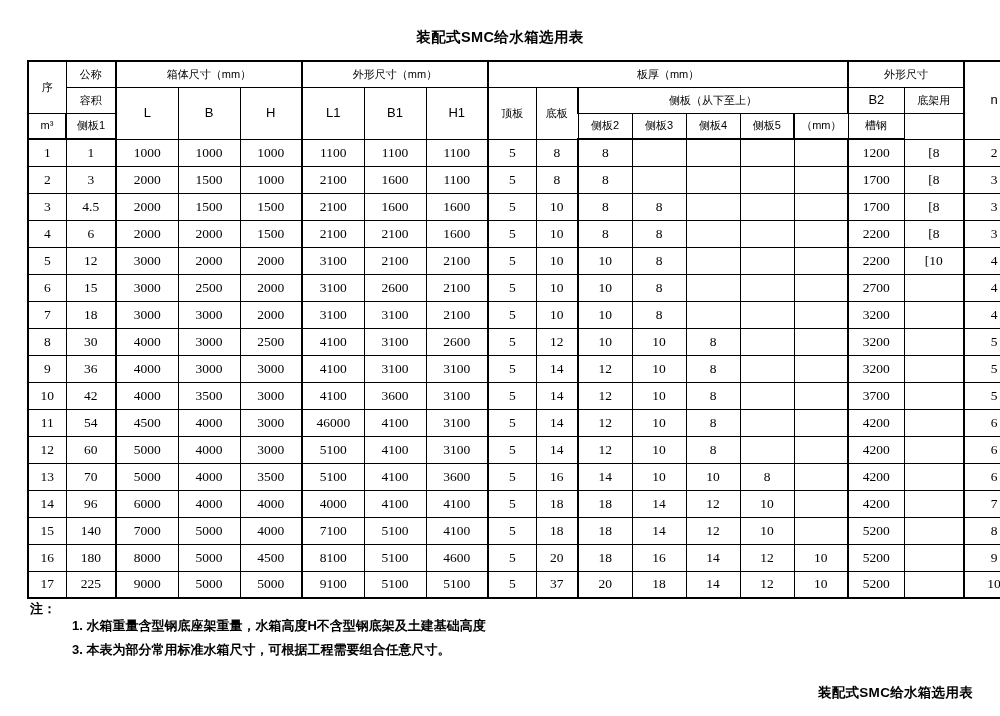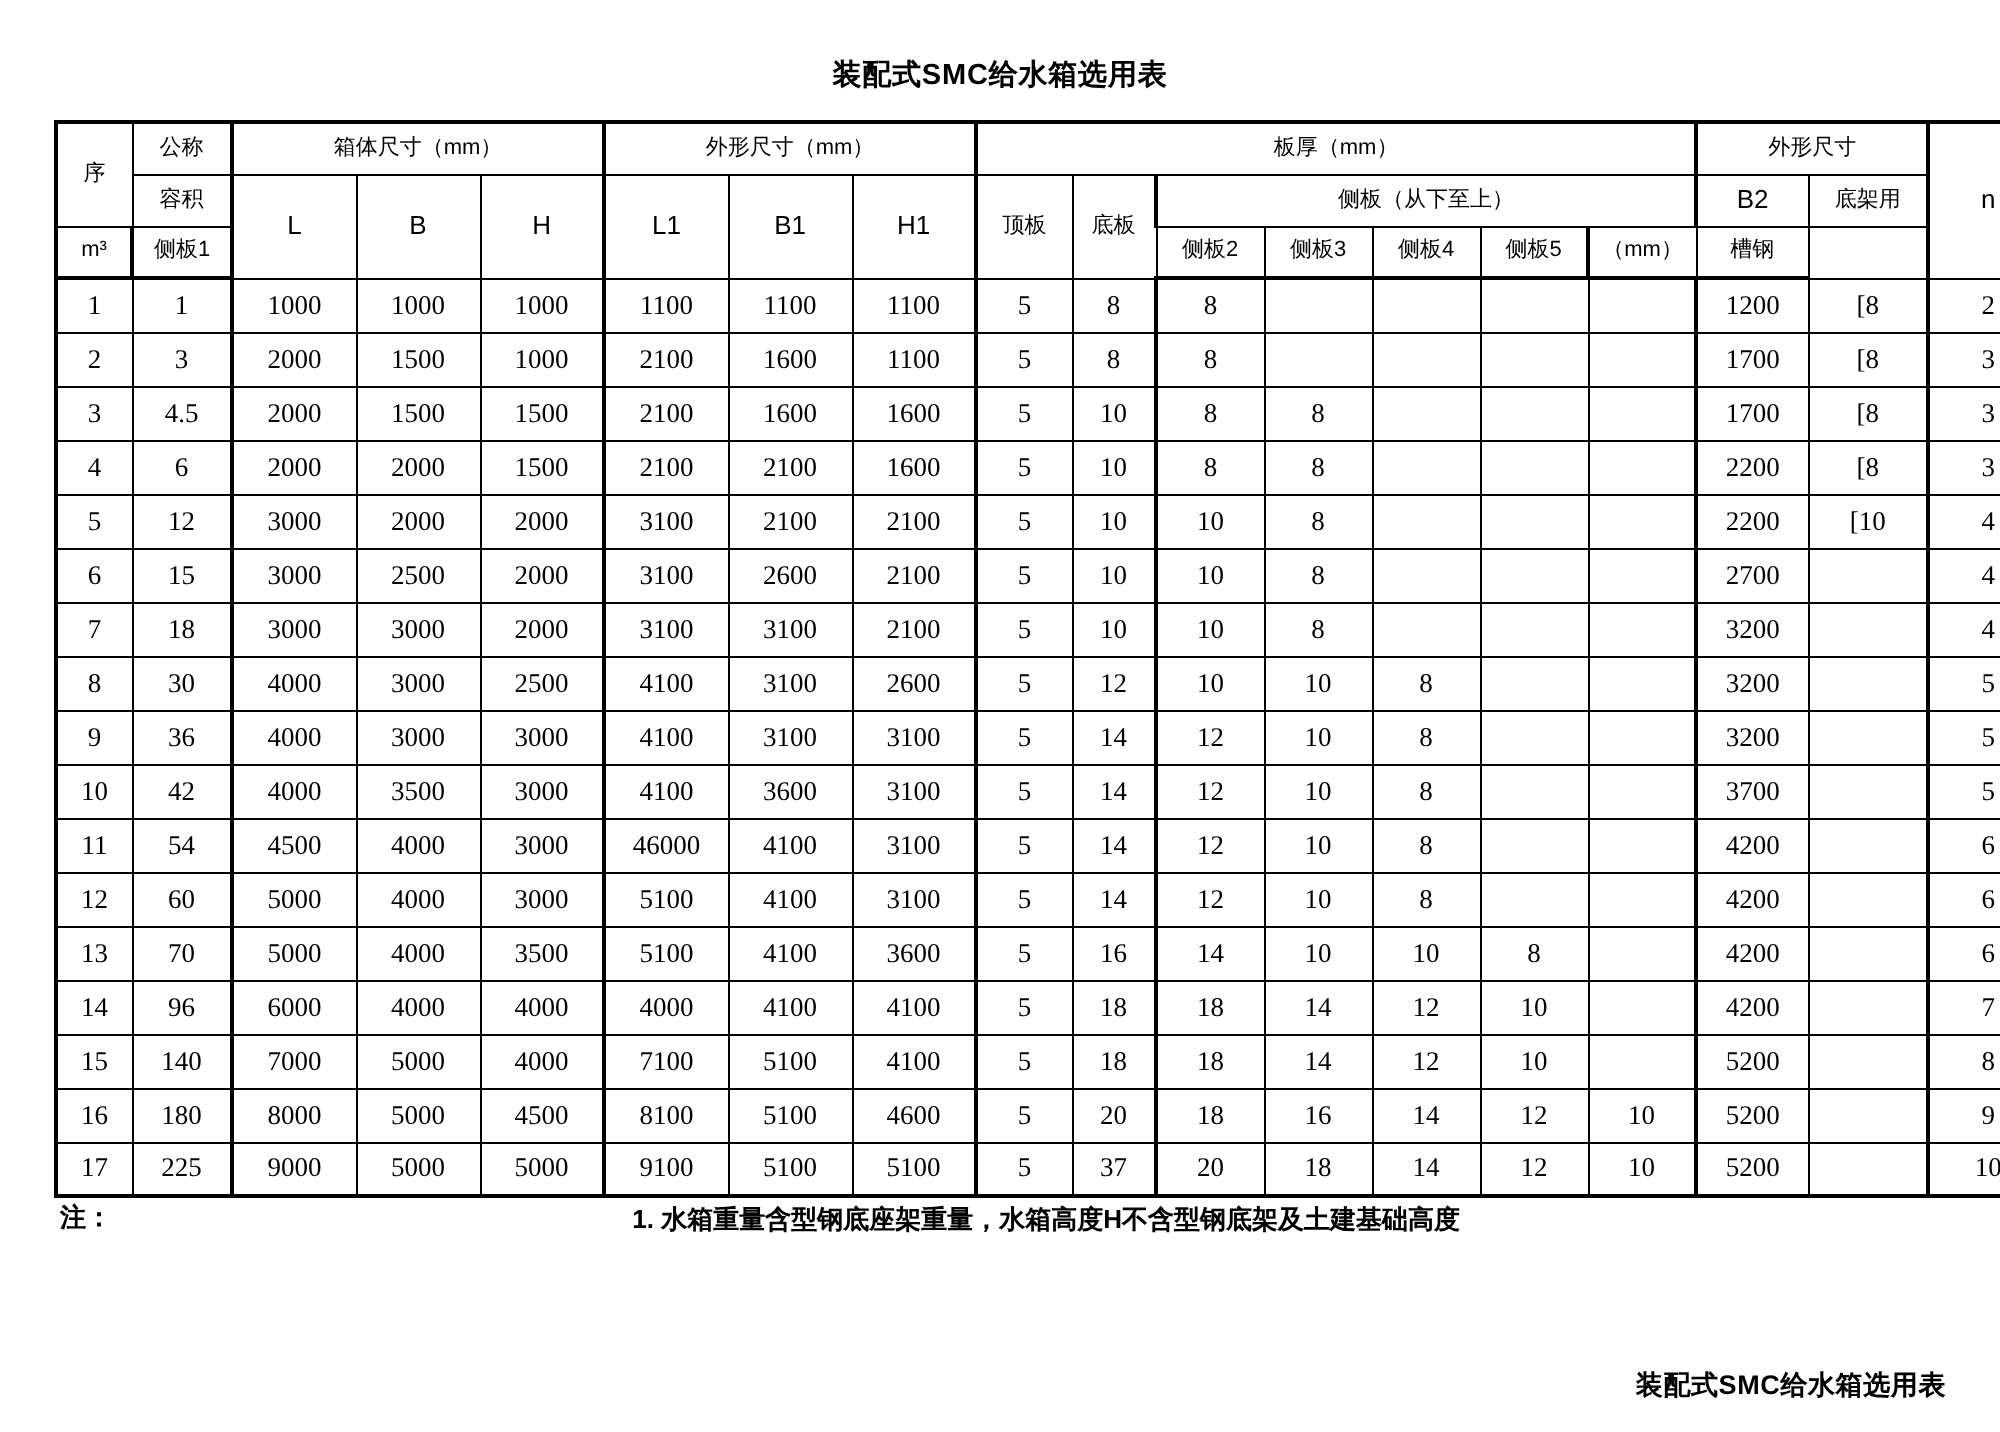--- a/index.html
+++ b/index.html
@@ -90,25 +90,24 @@
     font-weight: bold;
   }
   .notes-label {
     position: absolute;
     left: 0;
     top: 2px;
     font-size: 13px;
     font-weight: bold;
   }
   .notes-list {
-    margin: 0;
+    margin: 16px;
     padding: 0;
     list-style: none;
     margin-left: 42px;
-    text-align: right;
   }
   .notes-list li {
     line-height: 24px;
     white-space: nowrap;
     font-size: 13px;
   }
 
   
   .doc-footer {
     position: absolute;
@@ -529,16 +528,17 @@
           <td class="sep-l">10</td>
         </tr>
       </tbody>
   </table>
 </div>
 
 <div class="notes">
   <span class="notes-label">注：</span>
   <ul class="notes-list" id="notes-list">
       <li>1. 水箱重量含型钢底座架重量，水箱高度H不含型钢底架及土建基础高度</li>
+      <li>3. 本表为部分常用标准水箱尺寸，可根据工程需要组合任意尺寸。</li>
     </ul>
 </div>
 
 <div class="doc-footer">装配式SMC给水箱选用表</div>
 
 </body></html>

